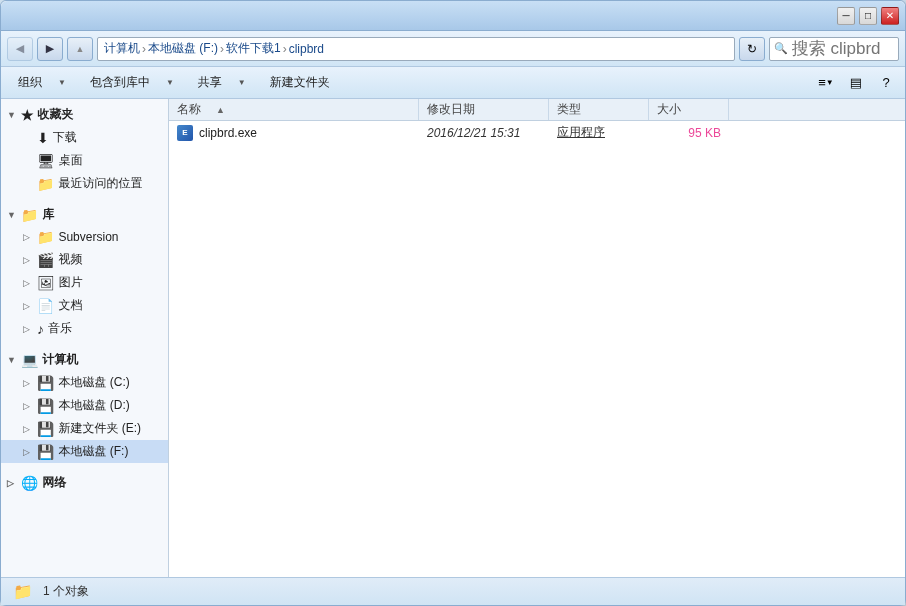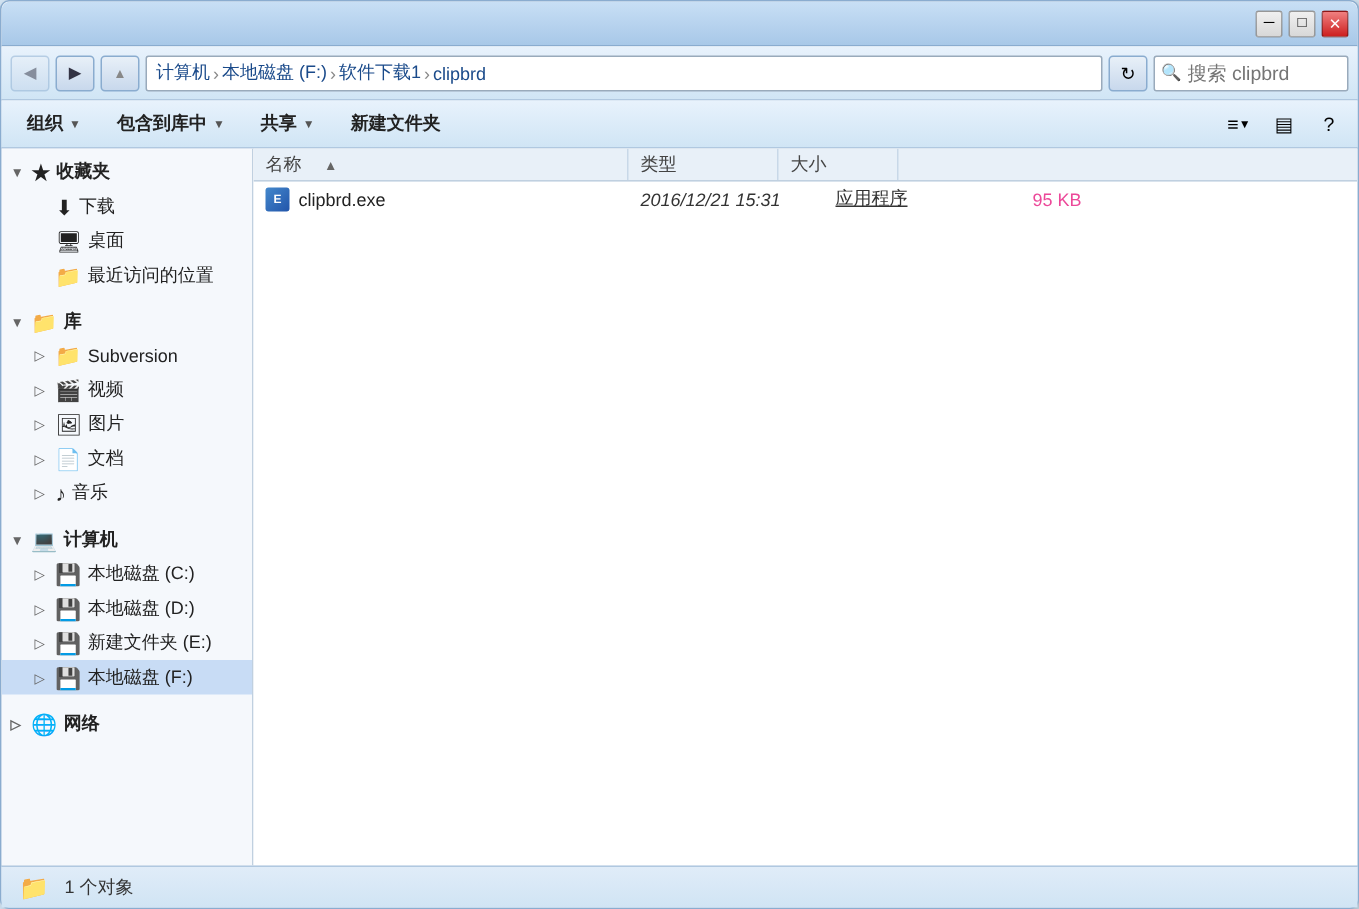--- a/index.html
+++ b/index.html
@@ -120,21 +120,21 @@
       align-items: center;
       padding: 0 4px;
       gap: 4px;
       color: #888;
       font-size: 11px;
     }
     .search-bar input {
       border: none;
       outline: none;
       width: 100%;
-      font-size: 13px;
+      font-size: 17px;
       color: #888;
     }
 
     
     .toolbar {
       height: 32px;
       background: linear-gradient(to bottom, #e8f2fc, #d0e5f5);
       border-bottom: 1px solid #b0c8e0;
       display: flex;
       align-items: center;
@@ -145,22 +145,21 @@
       height: 26px;
       padding: 0 10px;
       background: transparent;
       border: 1px solid transparent;
       border-radius: 3px;
       cursor: pointer;
       font-size: 12px;
       color: #222;
       display: flex;
       align-items: center;
-      gap: 4px;
-      font-weight: bold;
+      gap: 16px;
     }
     .toolbar-btn .arrow {
       font-size: 8px;
       color: #555;
     }
     .toolbar-right {
       margin-left: auto;
       display: flex;
       align-items: center;
       gap: 4px;
@@ -501,20 +500,23 @@
       </div>
     </div>
 
     <div class="file-area">
 
       <div class="file-header">
         <div class="col-header col-name">
           <span>名称</span>
           <span class="sort-arrow">▲</span>
         </div>
+        <div class="col-header col-date">
+          <span>修改日期</span>
+        </div>
         <div class="col-header col-type">
           <span>类型</span>
         </div>
         <div class="col-header col-size">
           <span>大小</span>
         </div>
       </div>
 
       <div class="file-list">
         <div class="file-row">

